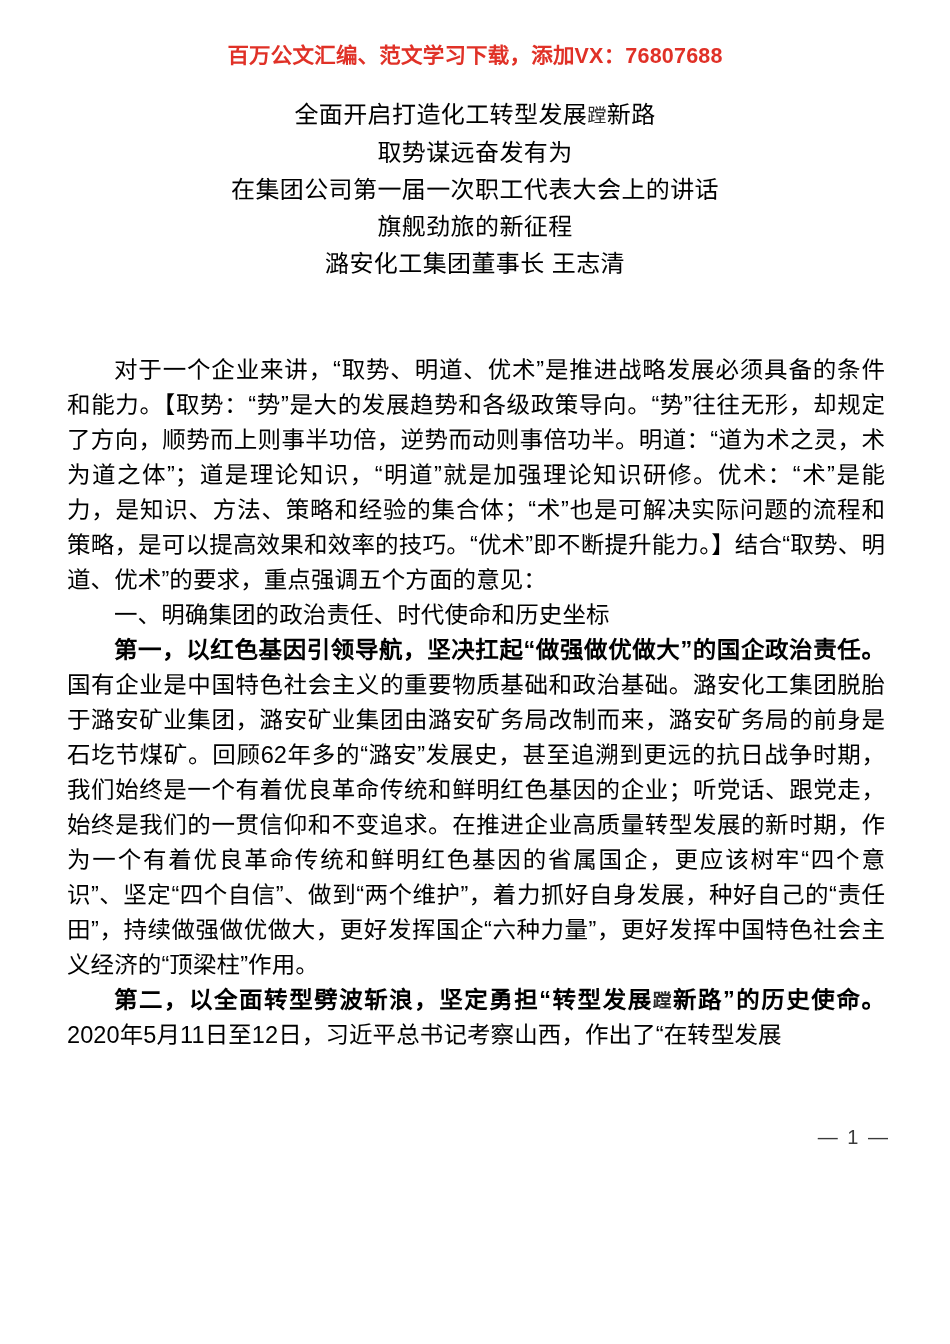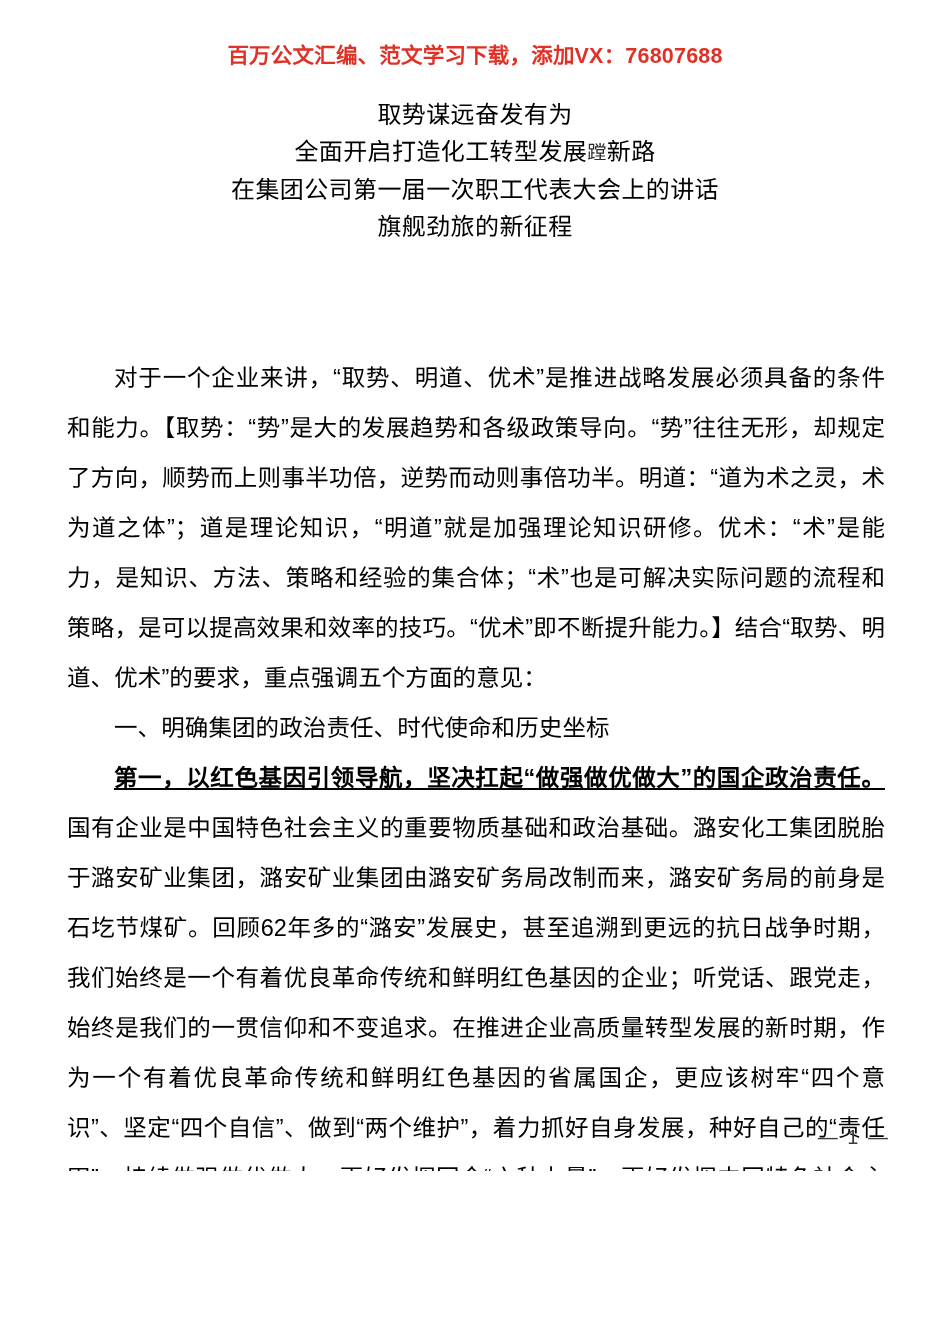--- a/index.html
+++ b/index.html
@@ -63,30 +63,29 @@
 
   
   .body-block {
     position: absolute;
     left: 67px;
     top: 353px;
     width: 818px;
   }
   .para {
     font-size: 23.5px;
-    line-height: 50px;
+    line-height: 35px;
     letter-spacing: 0.1px;
     text-align: justify;
     text-justify: inter-ideograph;
     margin: 0;
     text-indent: 2em;
   }
   .para b, .para .bold {
     font-weight: 700;
-    text-decoration: underline;
   }
 
   
   .page-footer {
     position: absolute;
     left: 0;
     bottom: 22px;
     width: 950px;
     padding-right: 60px;
     box-sizing: border-box;
@@ -100,52 +99,58 @@
 </head>
 <body>
 
 <div class="page">
 
   <div class="promo-header">百万公文汇编、范文学习下载，添加VX：76807688</div>
 
   <div class="title-block">
 
     <div class="title-line">
-      <span>取势谋远奋发有为</span>
+      <span>全面开启打造化工转型发展</span><span class="fallback-glyph">蹚</span><span>新路</span>
     </div>
 
     <div class="title-line">
-      <span>全面开启打造化工转型发展</span><span class="fallback-glyph">蹚</span><span>新路</span>
+      <span>取势谋远奋发有为</span>
     </div>
 
     <div class="title-line">
       <span>在集团公司第一届一次职工代表大会上的讲话</span>
     </div>
 
     <div class="title-line">
       <span>旗舰劲旅的新征程</span>
     </div>
 
+    <div class="title-line">
+      <span>潞安化工集团董事长  王志清</span>
+    </div>
 
 
   </div>
 
   <div class="body-block">
 
     <p class="para">
       <span>对于一个企业来讲，“取势、明道、优术”是推进战略发展必须具备的条件和能力。【取势：“势”是大的发展趋势和各级政策导向。“势”往往无形，却规定了方向，顺势而上则事半功倍，逆势而动则事倍功半。明道：“道为术之灵，术为道之体”；道是理论知识，“明道”就是加强理论知识研修。优术：“术”是能力，是知识、方法、策略和经验的集合体；“术”也是可解决实际问题的流程和策略，是可以提高效果和效率的技巧。“优术”即不断提升能力。】结合“取势、明道、优术”的要求，重点强调五个方面的意见：</span>
     </p>
 
     <p class="para">
       <span>一、明确集团的政治责任、时代使命和历史坐标</span>
     </p>
 
 
     <p class="para">
       <span class="bold">第一，以红色基因引领导航，坚决扛起“做强做优做大”的国企政治责任。</span><span>国有企业是中国特色社会主义的重要物质基础和政治基础。潞安化工集团脱胎于潞安矿业集团，潞安矿业集团由潞安矿务局改制而来，潞安矿务局的前身是石圪节煤矿。回顾62年多的“潞安”发展史，甚至追溯到更远的抗日战争时期，我们始终是一个有着优良革命传统和鲜明红色基因的企业；听党话、跟党走，始终是我们的一贯信仰和不变追求。在推进企业高质量转型发展的新时期，作为一个有着优良革命传统和鲜明红色基因的省属国企，更应该树牢“四个意识”、坚定“四个自信”、做到“两个维护”，着力抓好自身发展，种好自己的“责任田”，持续做强做优做大，更好发挥国企“六种力量”，更好发挥中国特色社会主义经济的“顶梁柱”作用。</span>
     </p>
 
+    <p class="para">
+      <span class="bold">第二，以全面转型劈波斩浪，坚定勇担“转型发展</span><span class="bold fallback-glyph">蹚</span><span class="bold">新路”的历史使命。</span><span>2020年5月11日至12日，习近平总书记考察山西，作出了“在转型发展</span>
+    </p>
 
   </div>
 
   <div class="page-footer">— 1 —</div>
 
 </div>
 
 </body></html>

